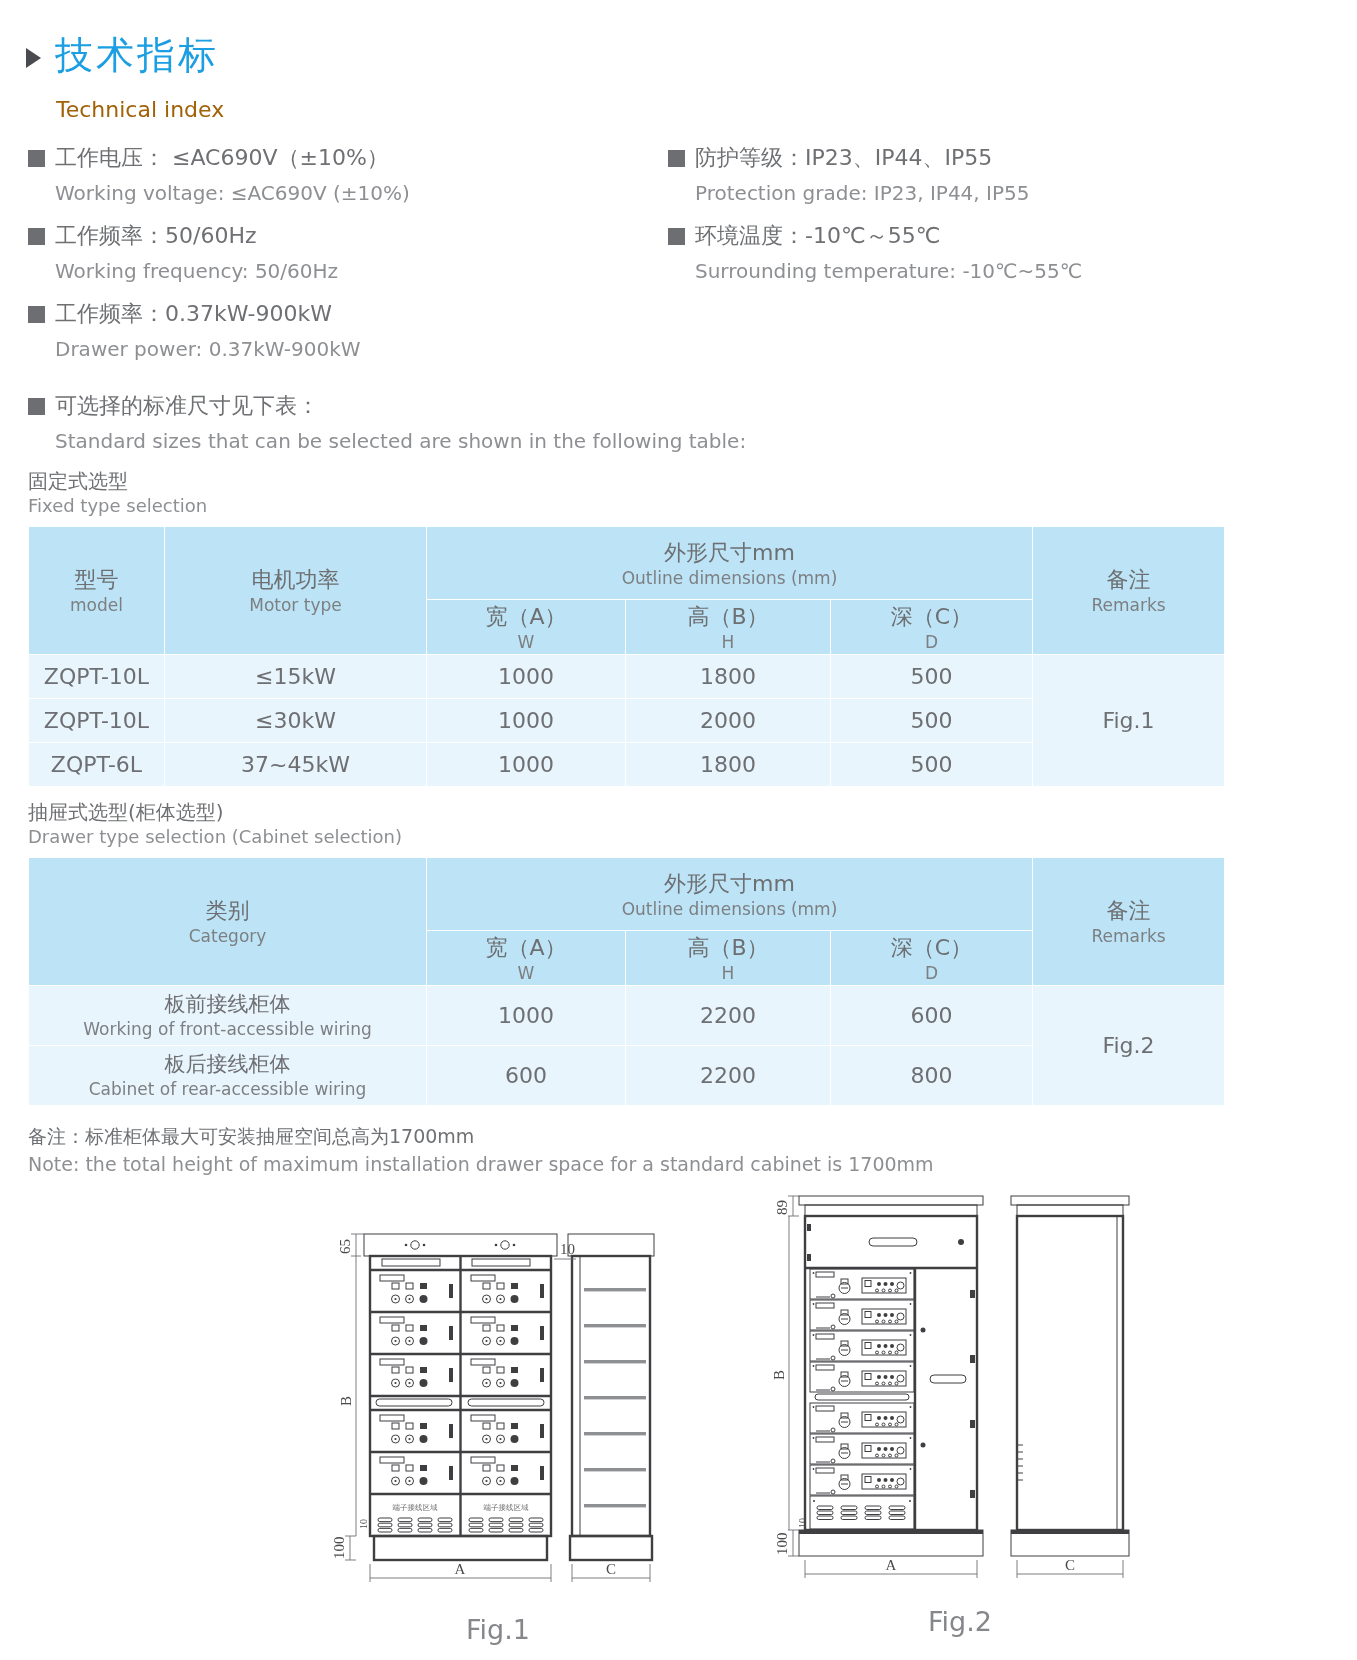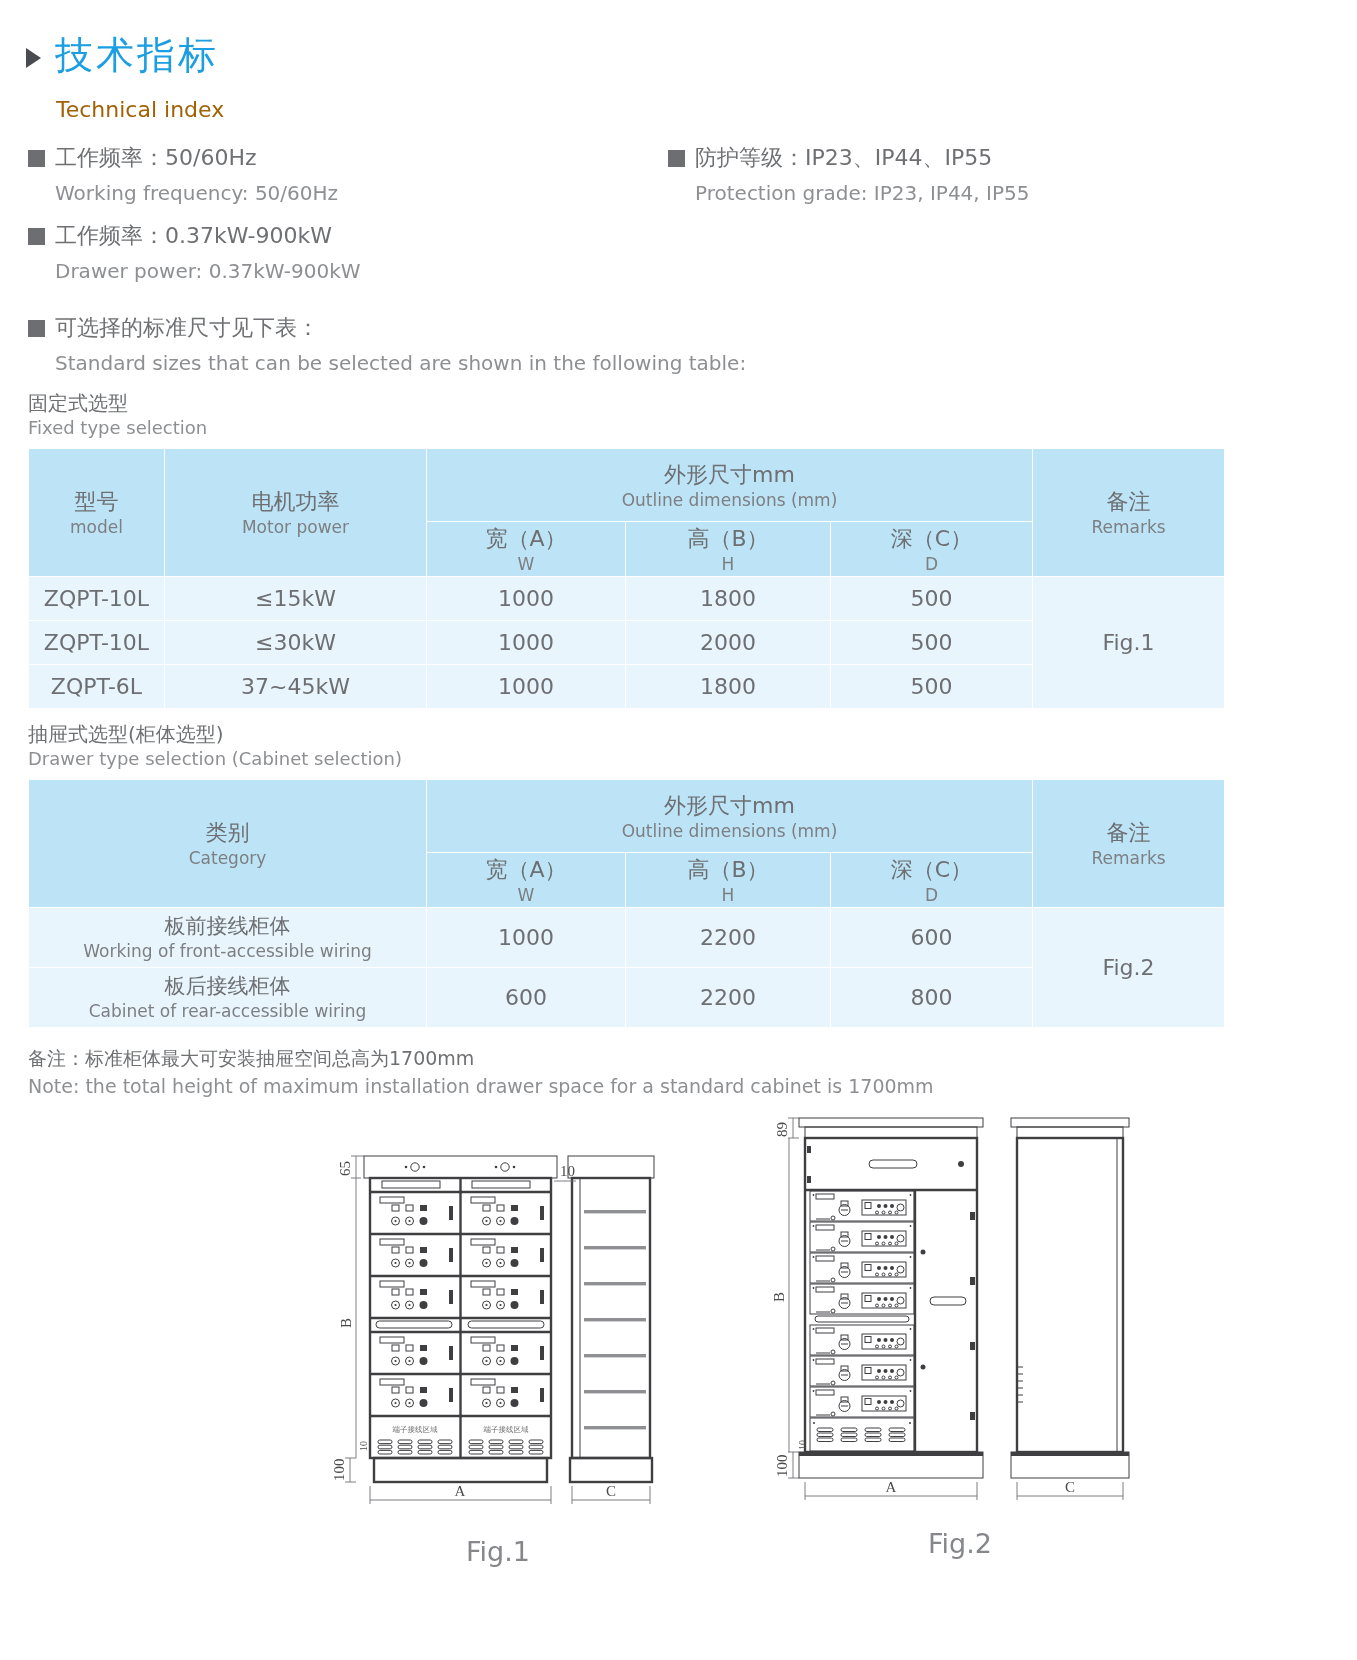--- a/index.html
+++ b/index.html
@@ -71,39 +71,53 @@
     <span class="arrow"></span>
     <span class="title-cn">技术指标</span>
   </div>
   <div class="title-en">Technical index</div>
 
   <div class="specs">
     <div class="spec-col-left">
       <div class="spec-item">
         <div class="spec-cn">
             <span class="bullet"></span>
+            <span>工作电压： ≤AC690V（±10%）</span>
+          </div>
+        <div class="spec-en">Working voltage: ≤AC690V (±10%)</div>
+      </div>
+      <div class="spec-item">
+        <div class="spec-cn">
+            <span class="bullet"></span>
             <span>工作频率：50/60Hz</span>
           </div>
         <div class="spec-en">Working frequency: 50/60Hz</div>
       </div>
       <div class="spec-item">
         <div class="spec-cn">
             <span class="bullet"></span>
             <span>工作频率：0.37kW-900kW</span>
           </div>
         <div class="spec-en">Drawer power: 0.37kW-900kW</div>
       </div>
     </div>
     <div>
       <div class="spec-item">
         <div class="spec-cn">
             <span class="bullet"></span>
             <span>防护等级：IP23、IP44、IP55</span>
           </div>
         <div class="spec-en">Protection grade: IP23, IP44, IP55</div>
+      </div>
+      <div class="spec-item">
+        <div class="spec-cn">
+            <span class="bullet"></span>
+            <span>环境温度：-10℃～55℃</span>
+          </div>
+        <div class="spec-en">Surrounding temperature: -10℃~55℃</div>
       </div>
     </div>
   </div>
 
   <div class="spec-item table-intro">
     <div class="spec-cn">
         <span class="bullet"></span>
         <span>可选择的标准尺寸见下表：</span>
       </div>
     <div class="spec-en">Standard sizes that can be selected are shown in the following table:</div>
@@ -122,21 +136,21 @@
         <col style="width:192px">
       </colgroup>
     <tbody>
         <tr class="hr1">
       <td class="th" rowspan="2">
         <div class="cn">型号</div>
         <div class="en">model</div>
       </td>
       <td class="th" rowspan="2">
         <div class="cn">电机功率</div>
-        <div class="en">Motor power</div>
+        <div class="en">Motor type</div>
       </td>
       <td class="th" colspan="3">
         <div class="cn">外形尺寸mm</div>
         <div class="en">Outline dimensions (mm)</div>
       </td>
       <td class="th" rowspan="2">
         <div class="cn">备注</div>
         <div class="en">Remarks</div>
       </td>
     </tr>

